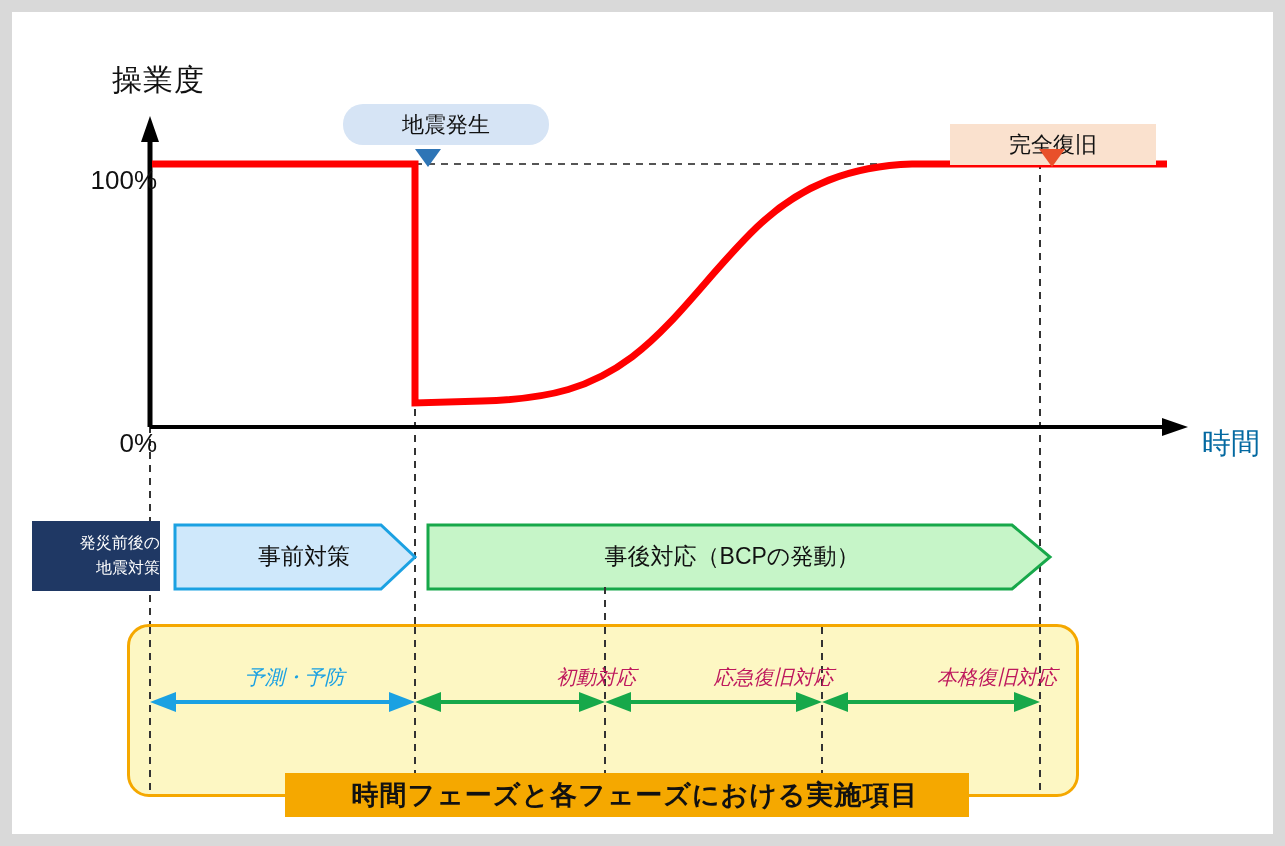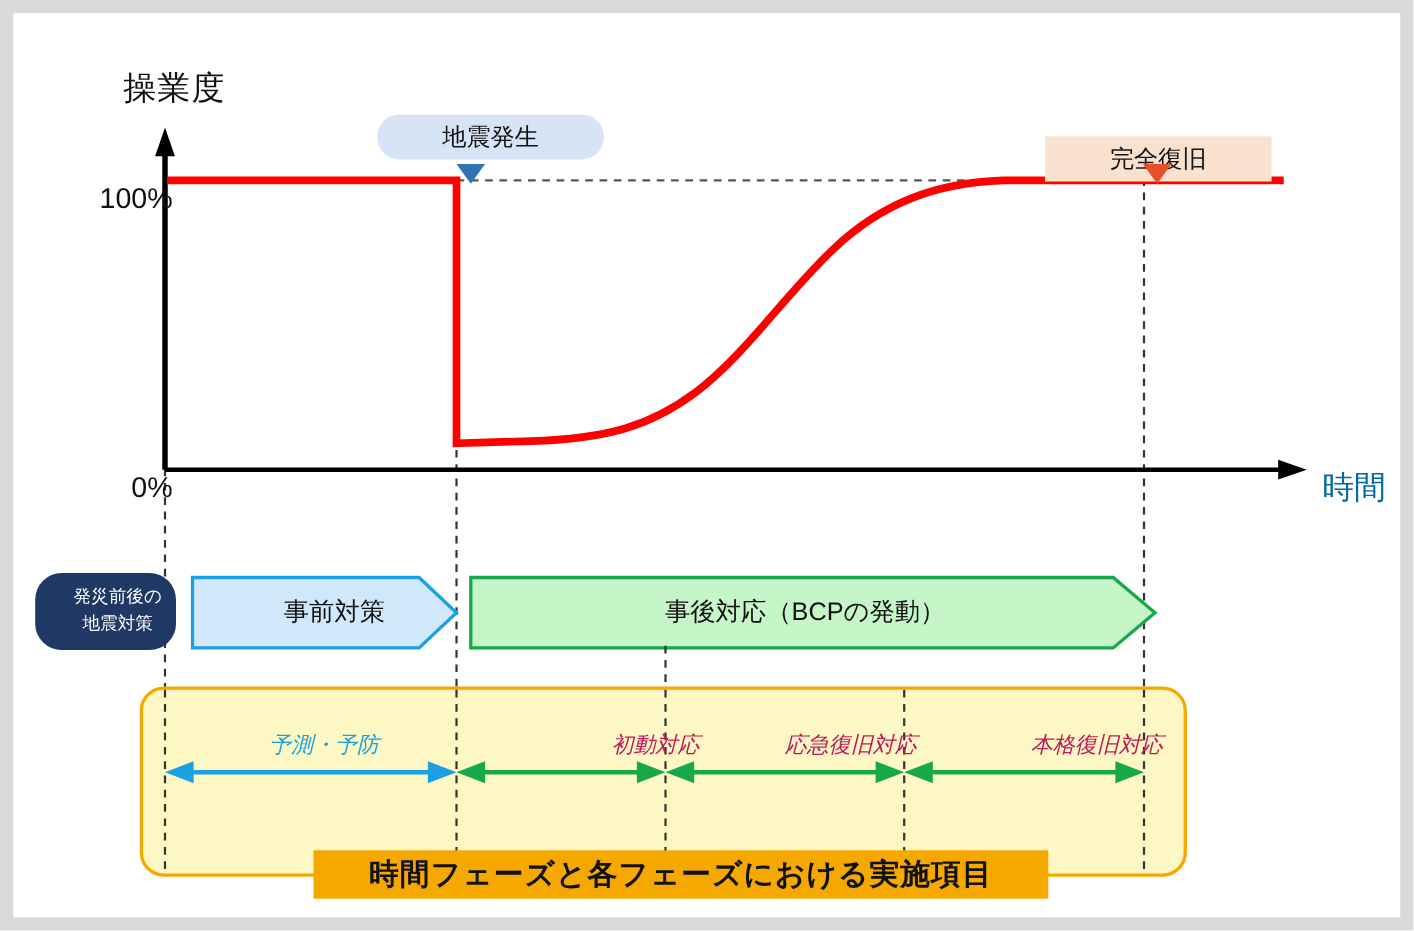--- a/index.html
+++ b/index.html
@@ -68,22 +68,22 @@
     left: 1027px; top: 137px;
     border-top: 18px solid #e8502a;
   }
 
   
   #phase-band-label {
     left: 20px; top: 509px; width: 128px; height: 70px;
     background: #1f3864; color: #ffffff;
     font-size: 16px; line-height: 1.55;
     display: flex; flex-direction: column;
-    align-items: center; justify-content: center;
-    padding-left: 22px; box-sizing: border-box; border-radius: 24px;
+    align-items: flex-end; justify-content: center;
+    padding-left: 22px; box-sizing: border-box;
   }
 
   
   .band-text {
     font-size: 23px; color: #111111;
     display: flex; align-items: center; justify-content: center;
     white-space: nowrap;
     text-align: right;
   }
   #band-text-pre  { left: 168px; top: 512px; width: 248px; height: 64px; }
@@ -104,21 +104,21 @@
   }
   .phase-label.blue  { color: #1ba1e2; }
   .phase-label.green { color: #be185d; text-align: right; }
 
   
   #title-banner {
     left: 273px; top: 761px; width: 668px; height: 44px;
     background: #f5a800; color: #111111;
     font-size: 27px; font-weight: bold;
     display: flex; align-items: center; justify-content: center;
-    white-space: nowrap; letter-spacing: 1px;
+    white-space: nowrap; letter-spacing: 1px; padding-left: 16px;
   }
 </style>
 </head>
 <body>
 
 <div id="page">
   <div id="canvas">
 
     <svg class="abs" style="left:0; top:0;" width="1261" height="822" viewBox="0 0 1261 822">
 

